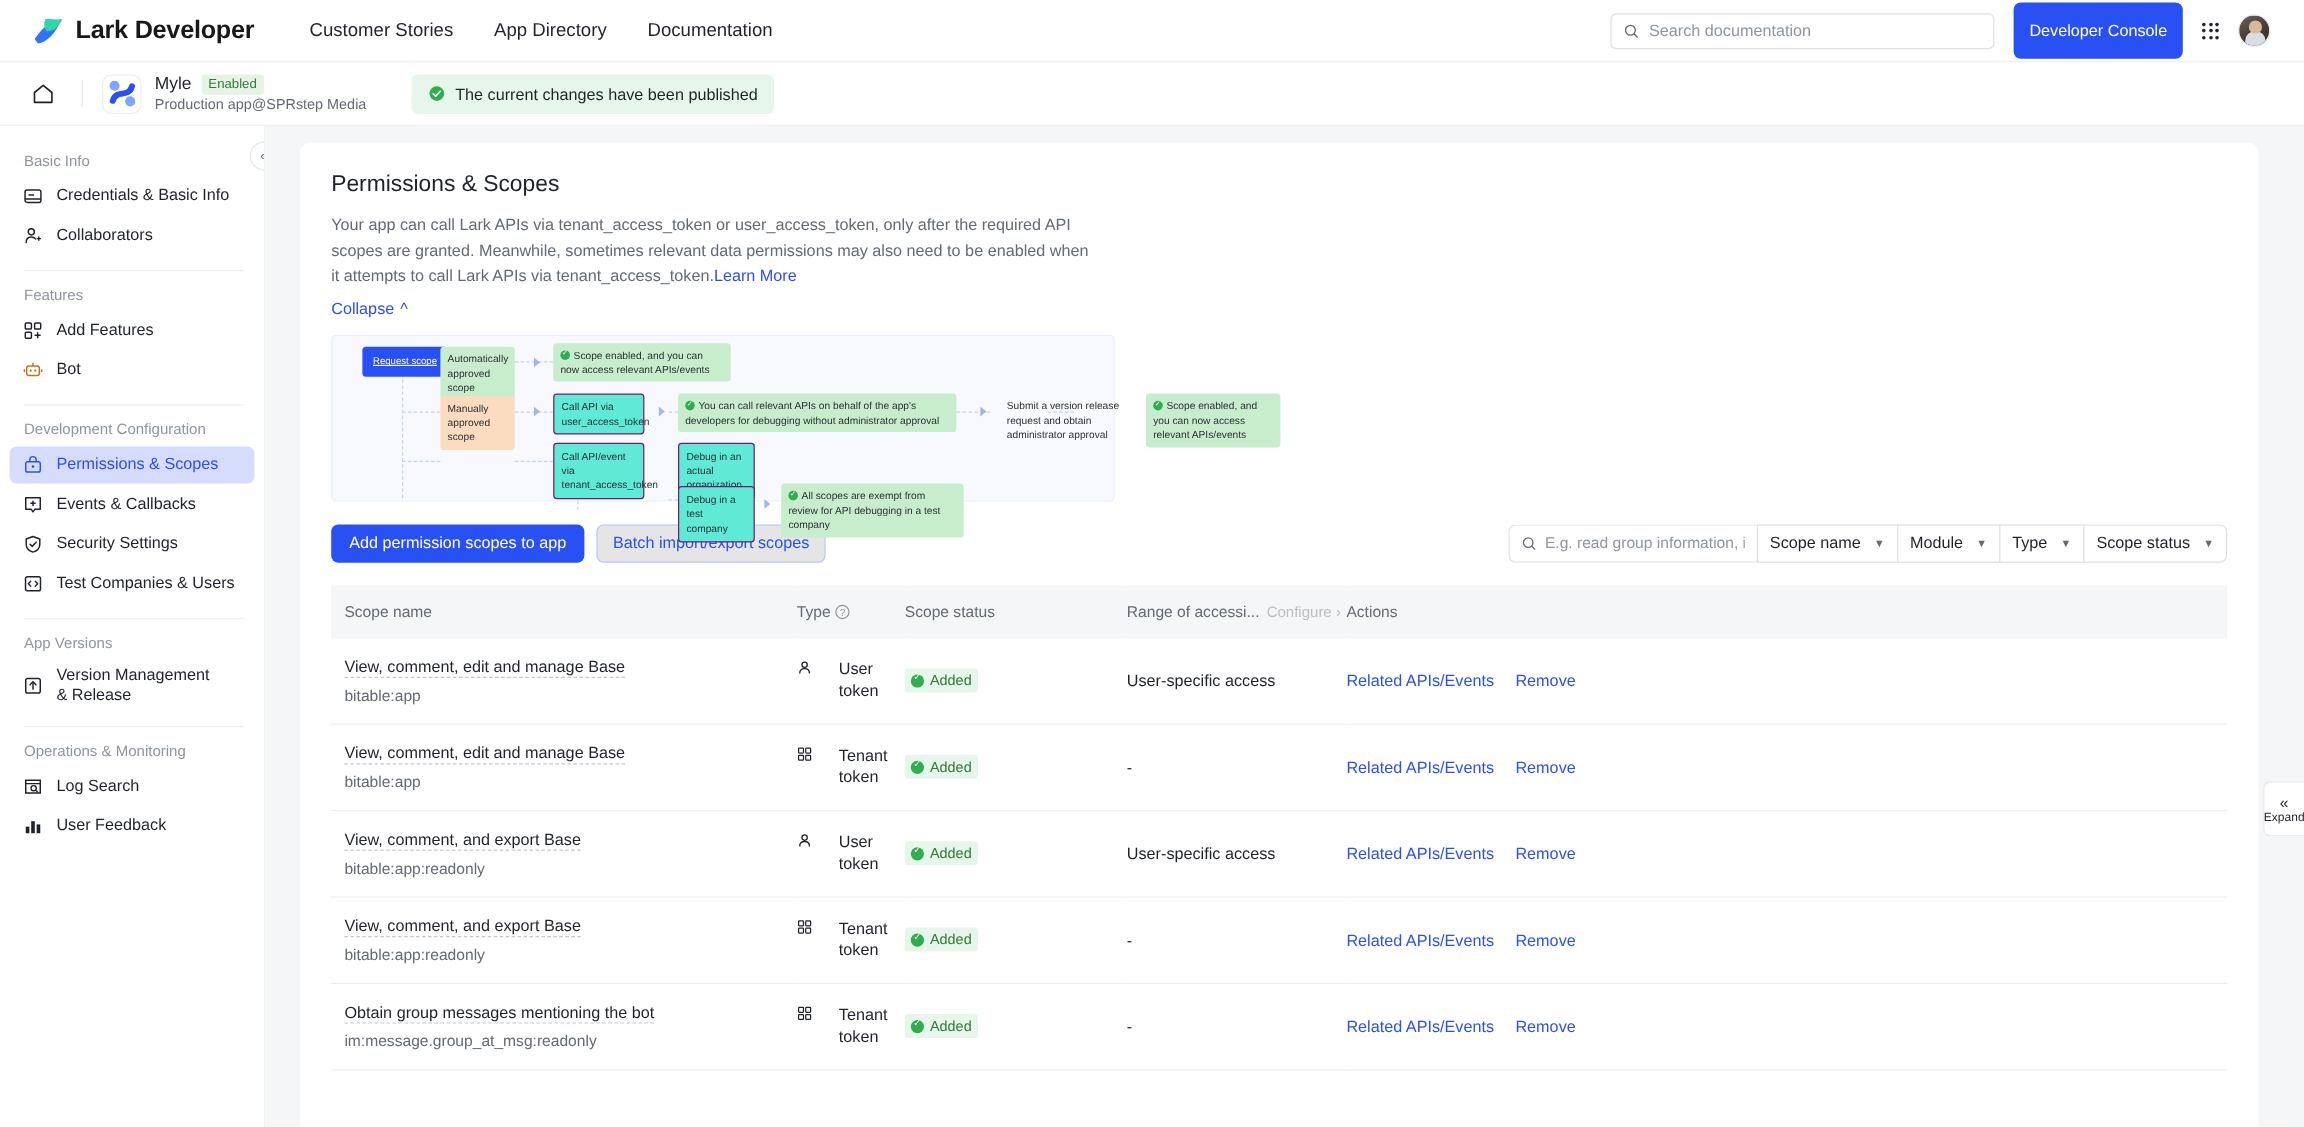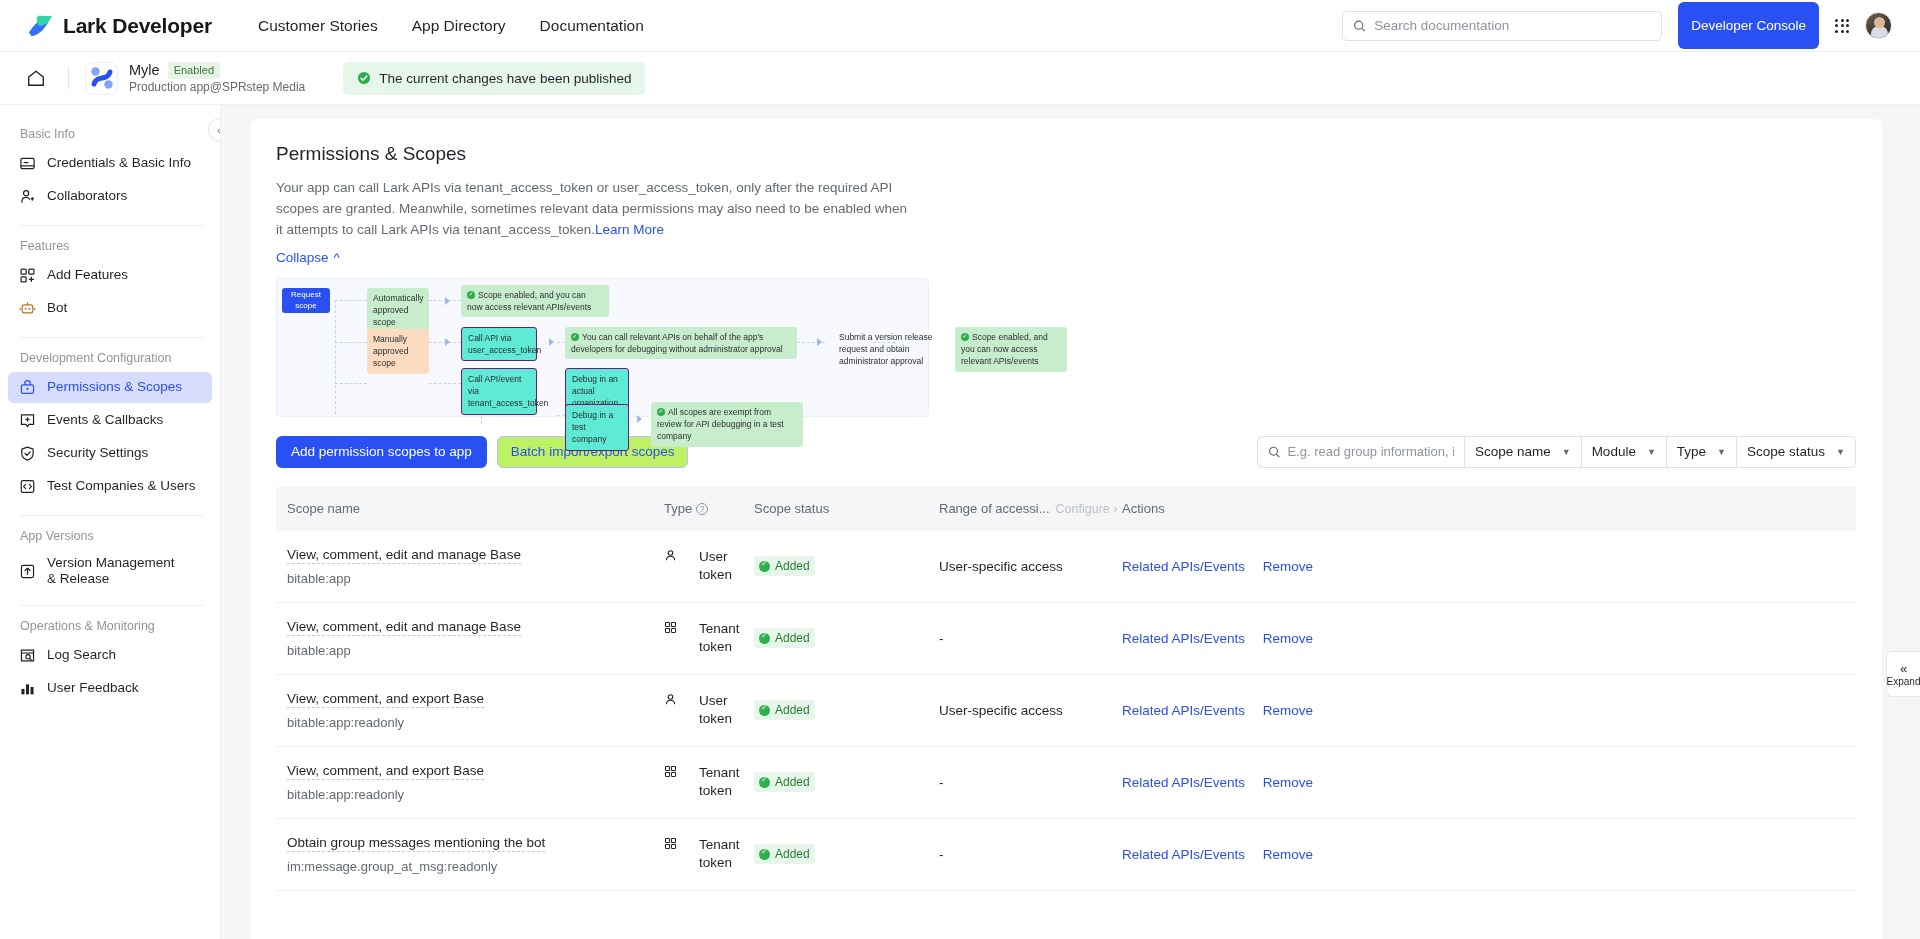--- a/index.html
+++ b/index.html
@@ -150,21 +150,21 @@
   .dline { position: absolute; border-top: 1px dashed #c5d3f2; }
   .dlinev { position: absolute; border-left: 1px dashed #c5d3f2; }
 
   
   .toolbar { display: flex; align-items: center; margin-top: 19px; }
   .btn-blue {
     background: #2950f2; color: #fff; border: none; border-radius: 6px;
     height: 32px; padding: 0 15px; font-size: 13.5px; cursor: pointer; font-family: inherit;
   }
   .btn-outline {
-    background: #bef264; color: #2950f2; border: 1px solid #b8c3f9; border-radius: 6px;
+    background: #e5e5e5; color: #2950f2; border: 1px solid #b8c3f9; border-radius: 6px;
     height: 32px; padding: 0 13px; font-size: 13.5px; cursor: pointer; margin-left: 10px; font-family: inherit;
   }
   .filters { margin-left: auto; display: flex; align-items: center; }
   .filter-search {
     width: 207px; height: 32px; border: 1px solid #dee0e3; border-radius: 6px 0 0 6px;
     border-right: none; display: flex; align-items: center; gap: 7px; padding: 0 10px; background: #fff;
   }
   .filter-search input {
     border: none; outline: none; font-size: 13px; width: 100%; background: transparent; font-family: inherit;
   }
@@ -457,21 +457,21 @@
         <div class="dline" style="left:152px; top:21px; width:32px;"></div>
         <div class="dline" style="left:152px; top:63px; width:32px;"></div>
         <div class="dline" style="left:152px; top:104px; width:32px;"></div>
         <div class="dlinev" style="left:204px; top:104px; height:41px;"></div>
         <div class="dline" style="left:204px; top:104px; width:1px;"></div>
         <div class="dline" style="left:280px; top:63px; width:30px;"></div>
         <div class="dline" style="left:280px; top:136px; width:30px;"></div>
         <div class="dline" style="left:520px; top:63px; width:28px;"></div>
         <div class="dline" style="left:596px; top:63px; width:22px;"></div>
 
-        <div class="fbox blue" style="left:5px; top:9px; width:48px; height:25px; display:flex; align-items:center; justify-content:center; font-size:8px;">Request scope</div>
+        <div class="fbox blue" style="left:25px; top:9px; width:71px; height:25px; display:flex; align-items:center; justify-content:center; font-size:8px;text-decoration:underline;">Request scope</div>
 
         <div class="fbox green" style="left:90px; top:9px; width:62px;">Automatically approved scope</div>
         <span class="arrow" style="left:168px; top:18px;"></span>
         <div class="fbox green" style="left:184px; top:6px; width:148px;">
           <span class="gi"></span><span>Scope enabled, and you can now access relevant APIs/events</span>
         </div>
 
         <div class="fbox orange" style="left:90px; top:50px; width:62px;">Manually approved scope</div>
         <span class="arrow" style="left:168px; top:59px;"></span>
         <div class="fbox white" style="left:184px; top:48px; width:76px;">Call API via user_access_token</div>

